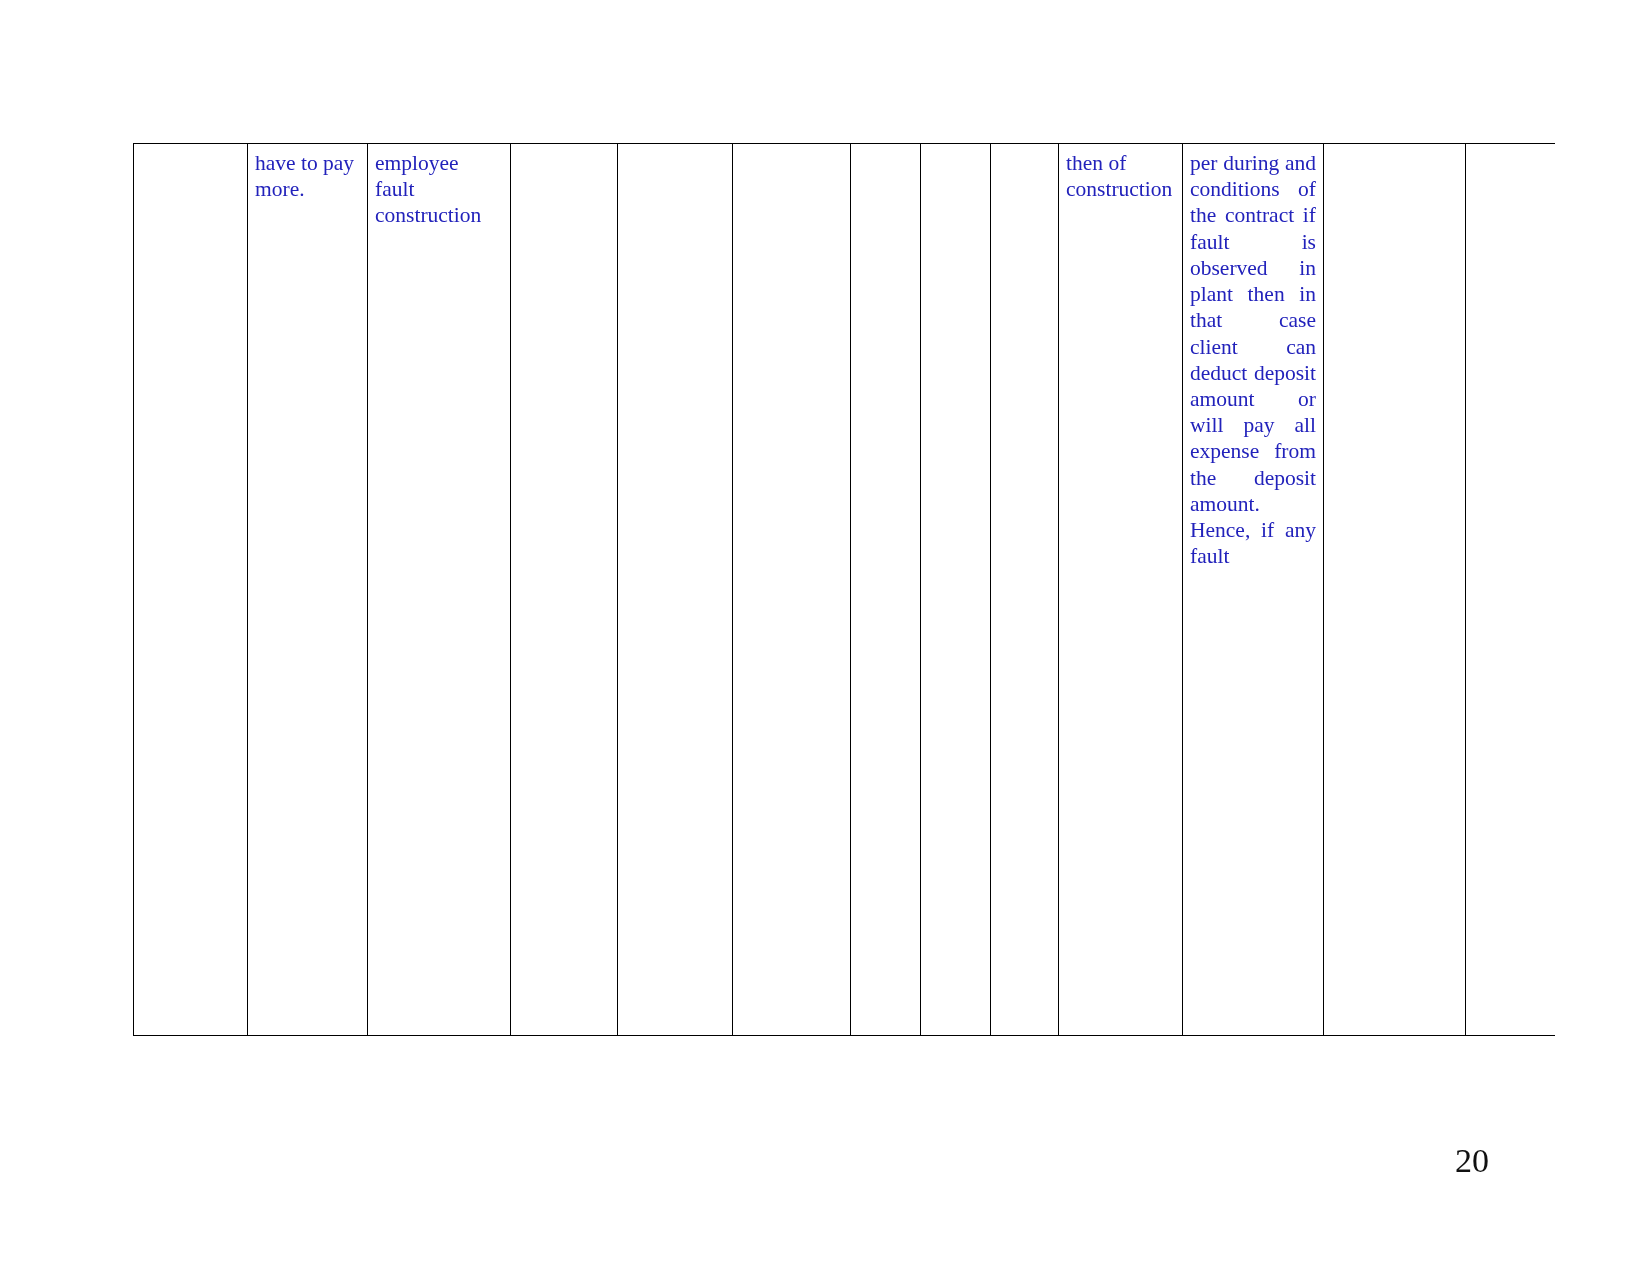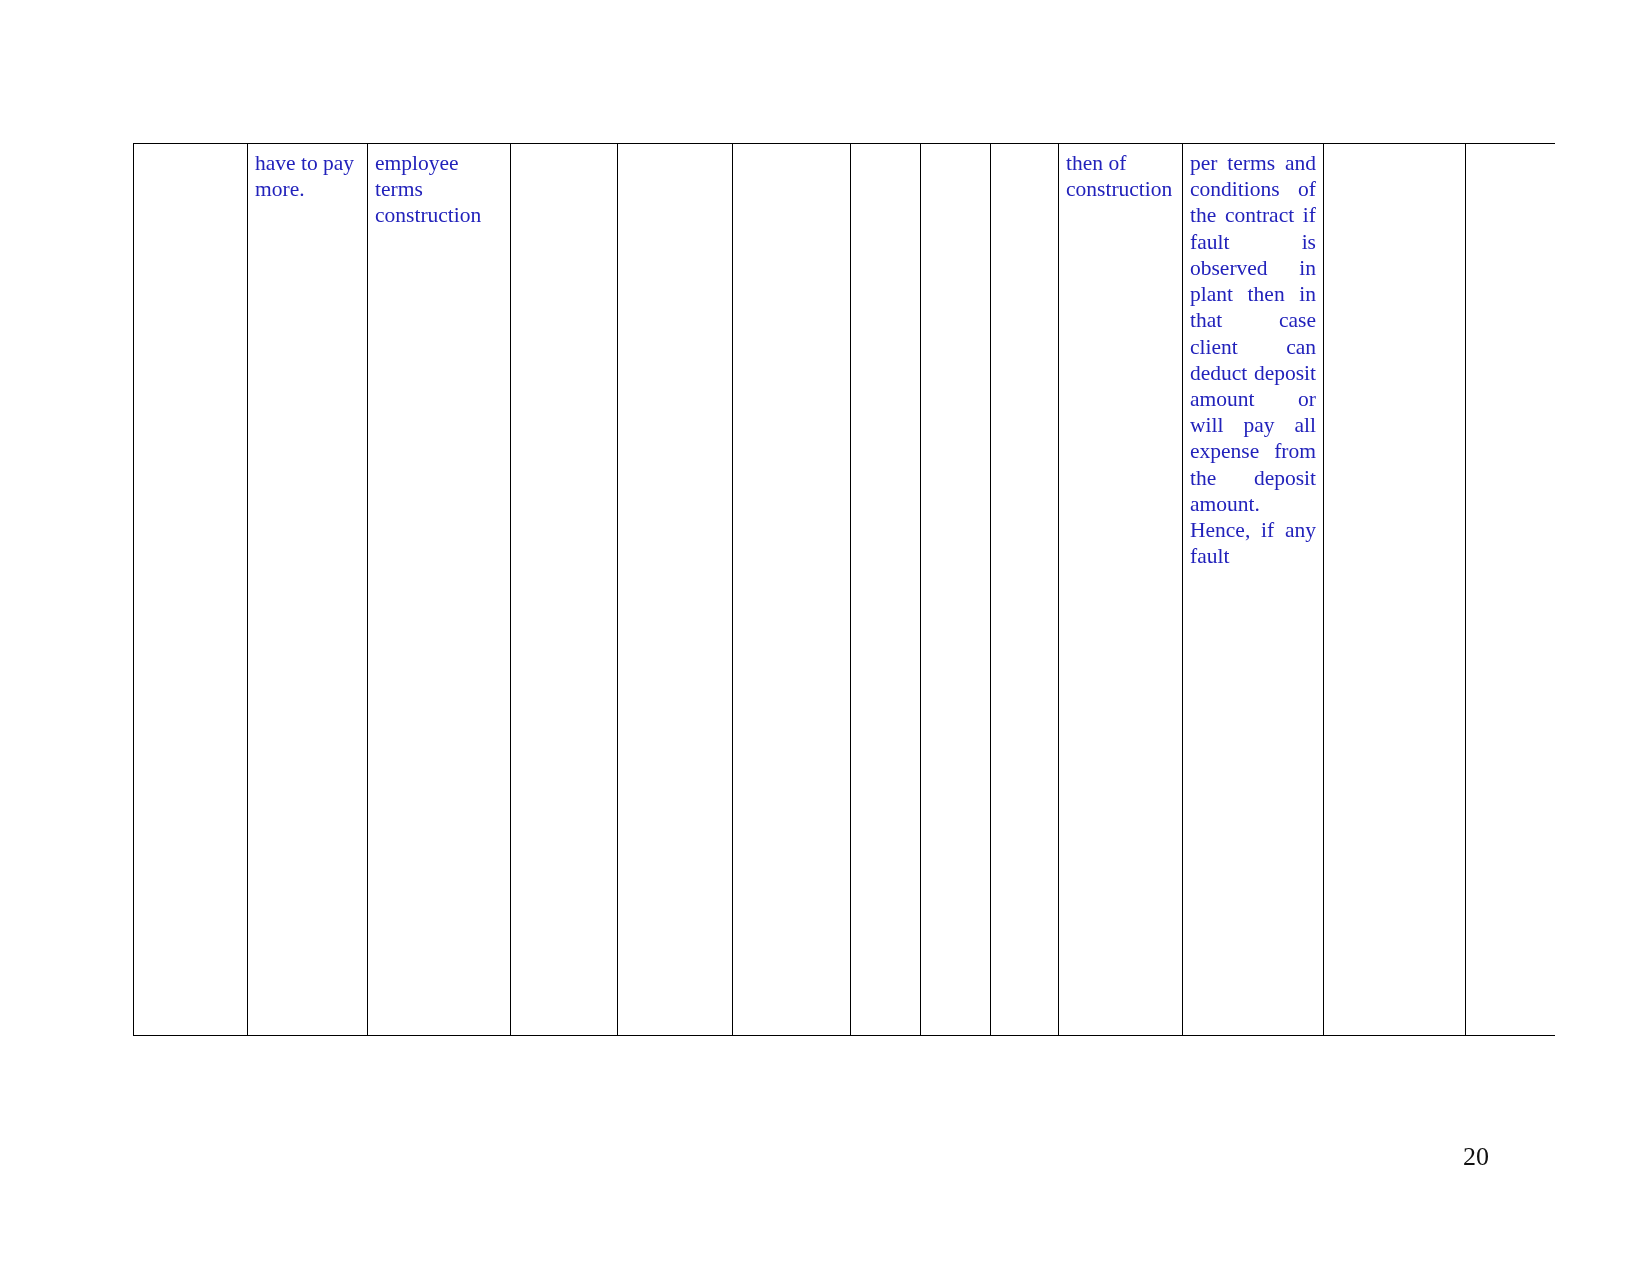--- a/index.html
+++ b/index.html
@@ -84,46 +84,46 @@
 
   td.plain-cell {
     line-height: 1.24;
   }
 
   
   .page-number {
     position: absolute;
     right: 162px;
     top: 1142px;
-    font-size: 26px;
+    font-size: 34px;
     color: #111111;
     font-family: "Liberation Serif", "DejaVu Serif", serif;
   }
 </style>
 </head>
 <body>
 
 <div class="page">
 
   <div class="table-wrap">
     <table class="doc-table">
       <tbody>
         <tr>
           <td class="c1 plain-cell"></td>
           <td class="c2 plain-cell">have to pay more.</td>
-          <td class="c3 plain-cell">employee terms construction</td>
+          <td class="c3 plain-cell">employee fault construction</td>
           <td class="c4 plain-cell"></td>
           <td class="c5 plain-cell"></td>
           <td class="c6 plain-cell"></td>
           <td class="c7 plain-cell"></td>
           <td class="c8 plain-cell"></td>
           <td class="c9 plain-cell"></td>
           <td class="c10 plain-cell">then of construction</td>
           <td class="c11 narrative">
-              <span class="para">per terms and conditions of the contract if fault is observed in plant then in that case client can deduct deposit amount or will pay all expense from the deposit amount. Hence, if any fault</span>
+              <span class="para">per during and conditions of the contract if fault is observed in plant then in that case client can deduct deposit amount or will pay all expense from the deposit amount. Hence, if any fault</span>
             </td>
           <td class="c12 plain-cell"></td>
           <td class="c13 plain-cell"></td>
 
         </tr>
       </tbody>
     </table>
   </div>
 
   <div class="page-number">20</div>

